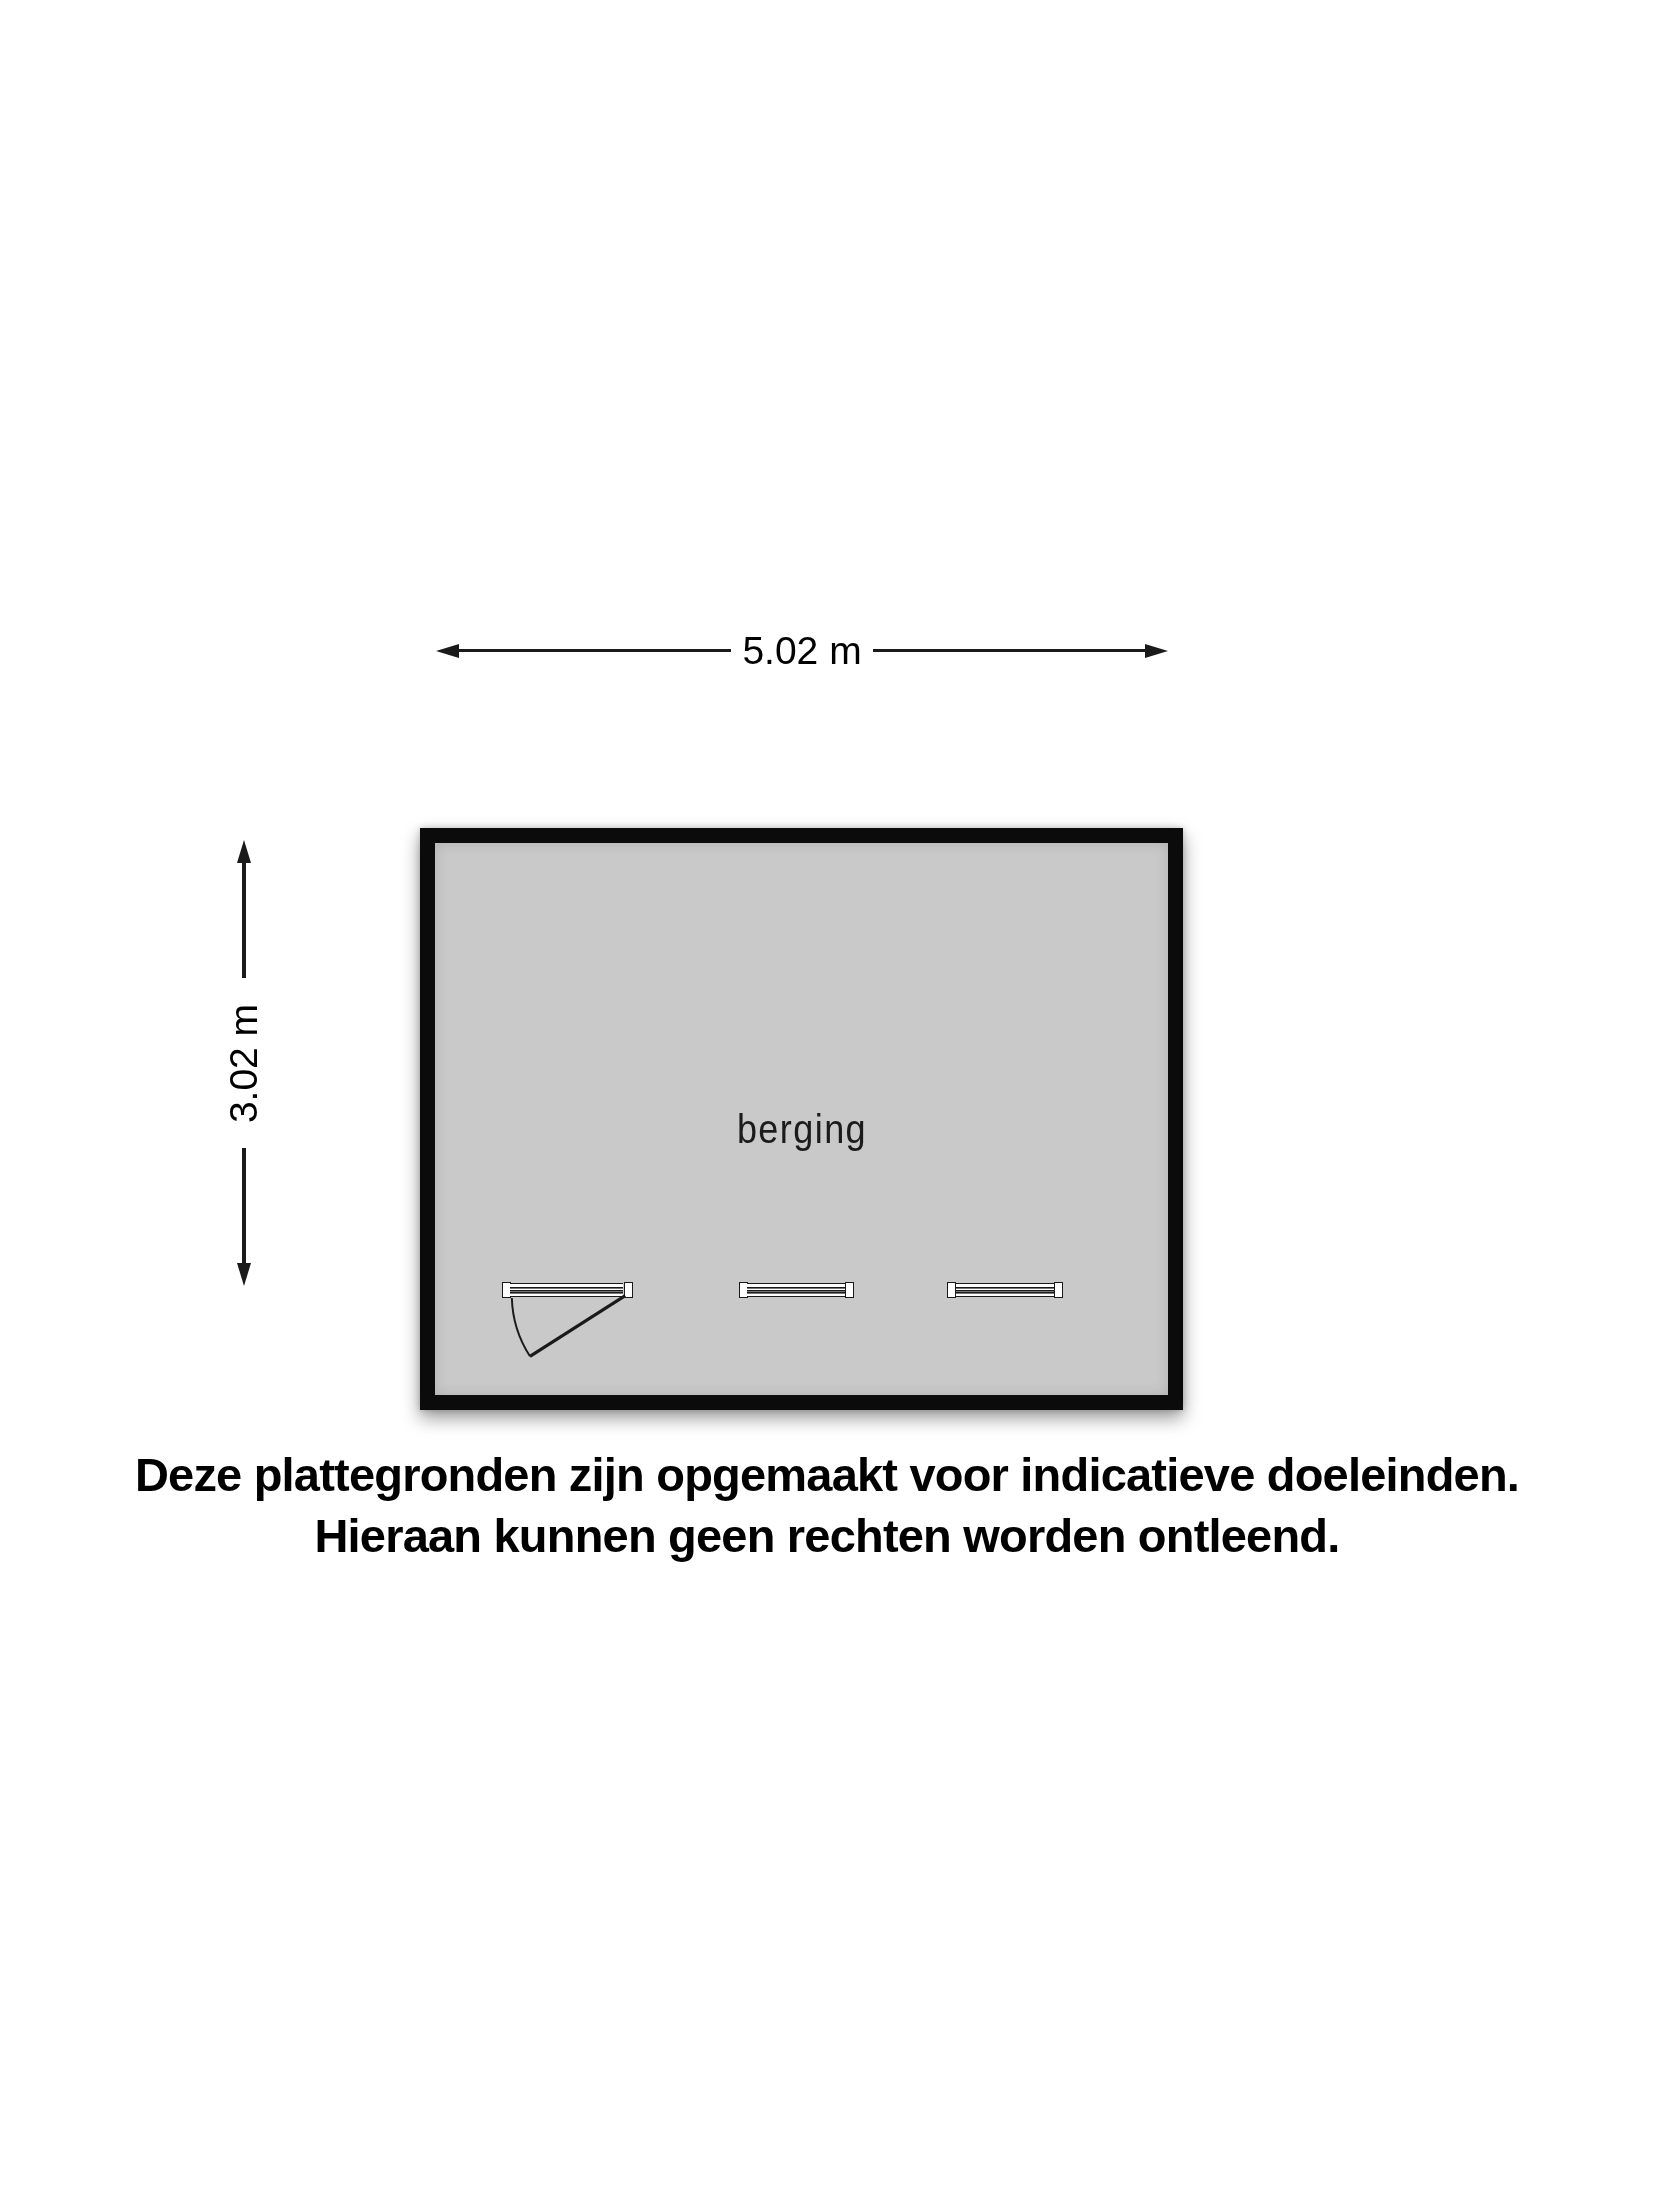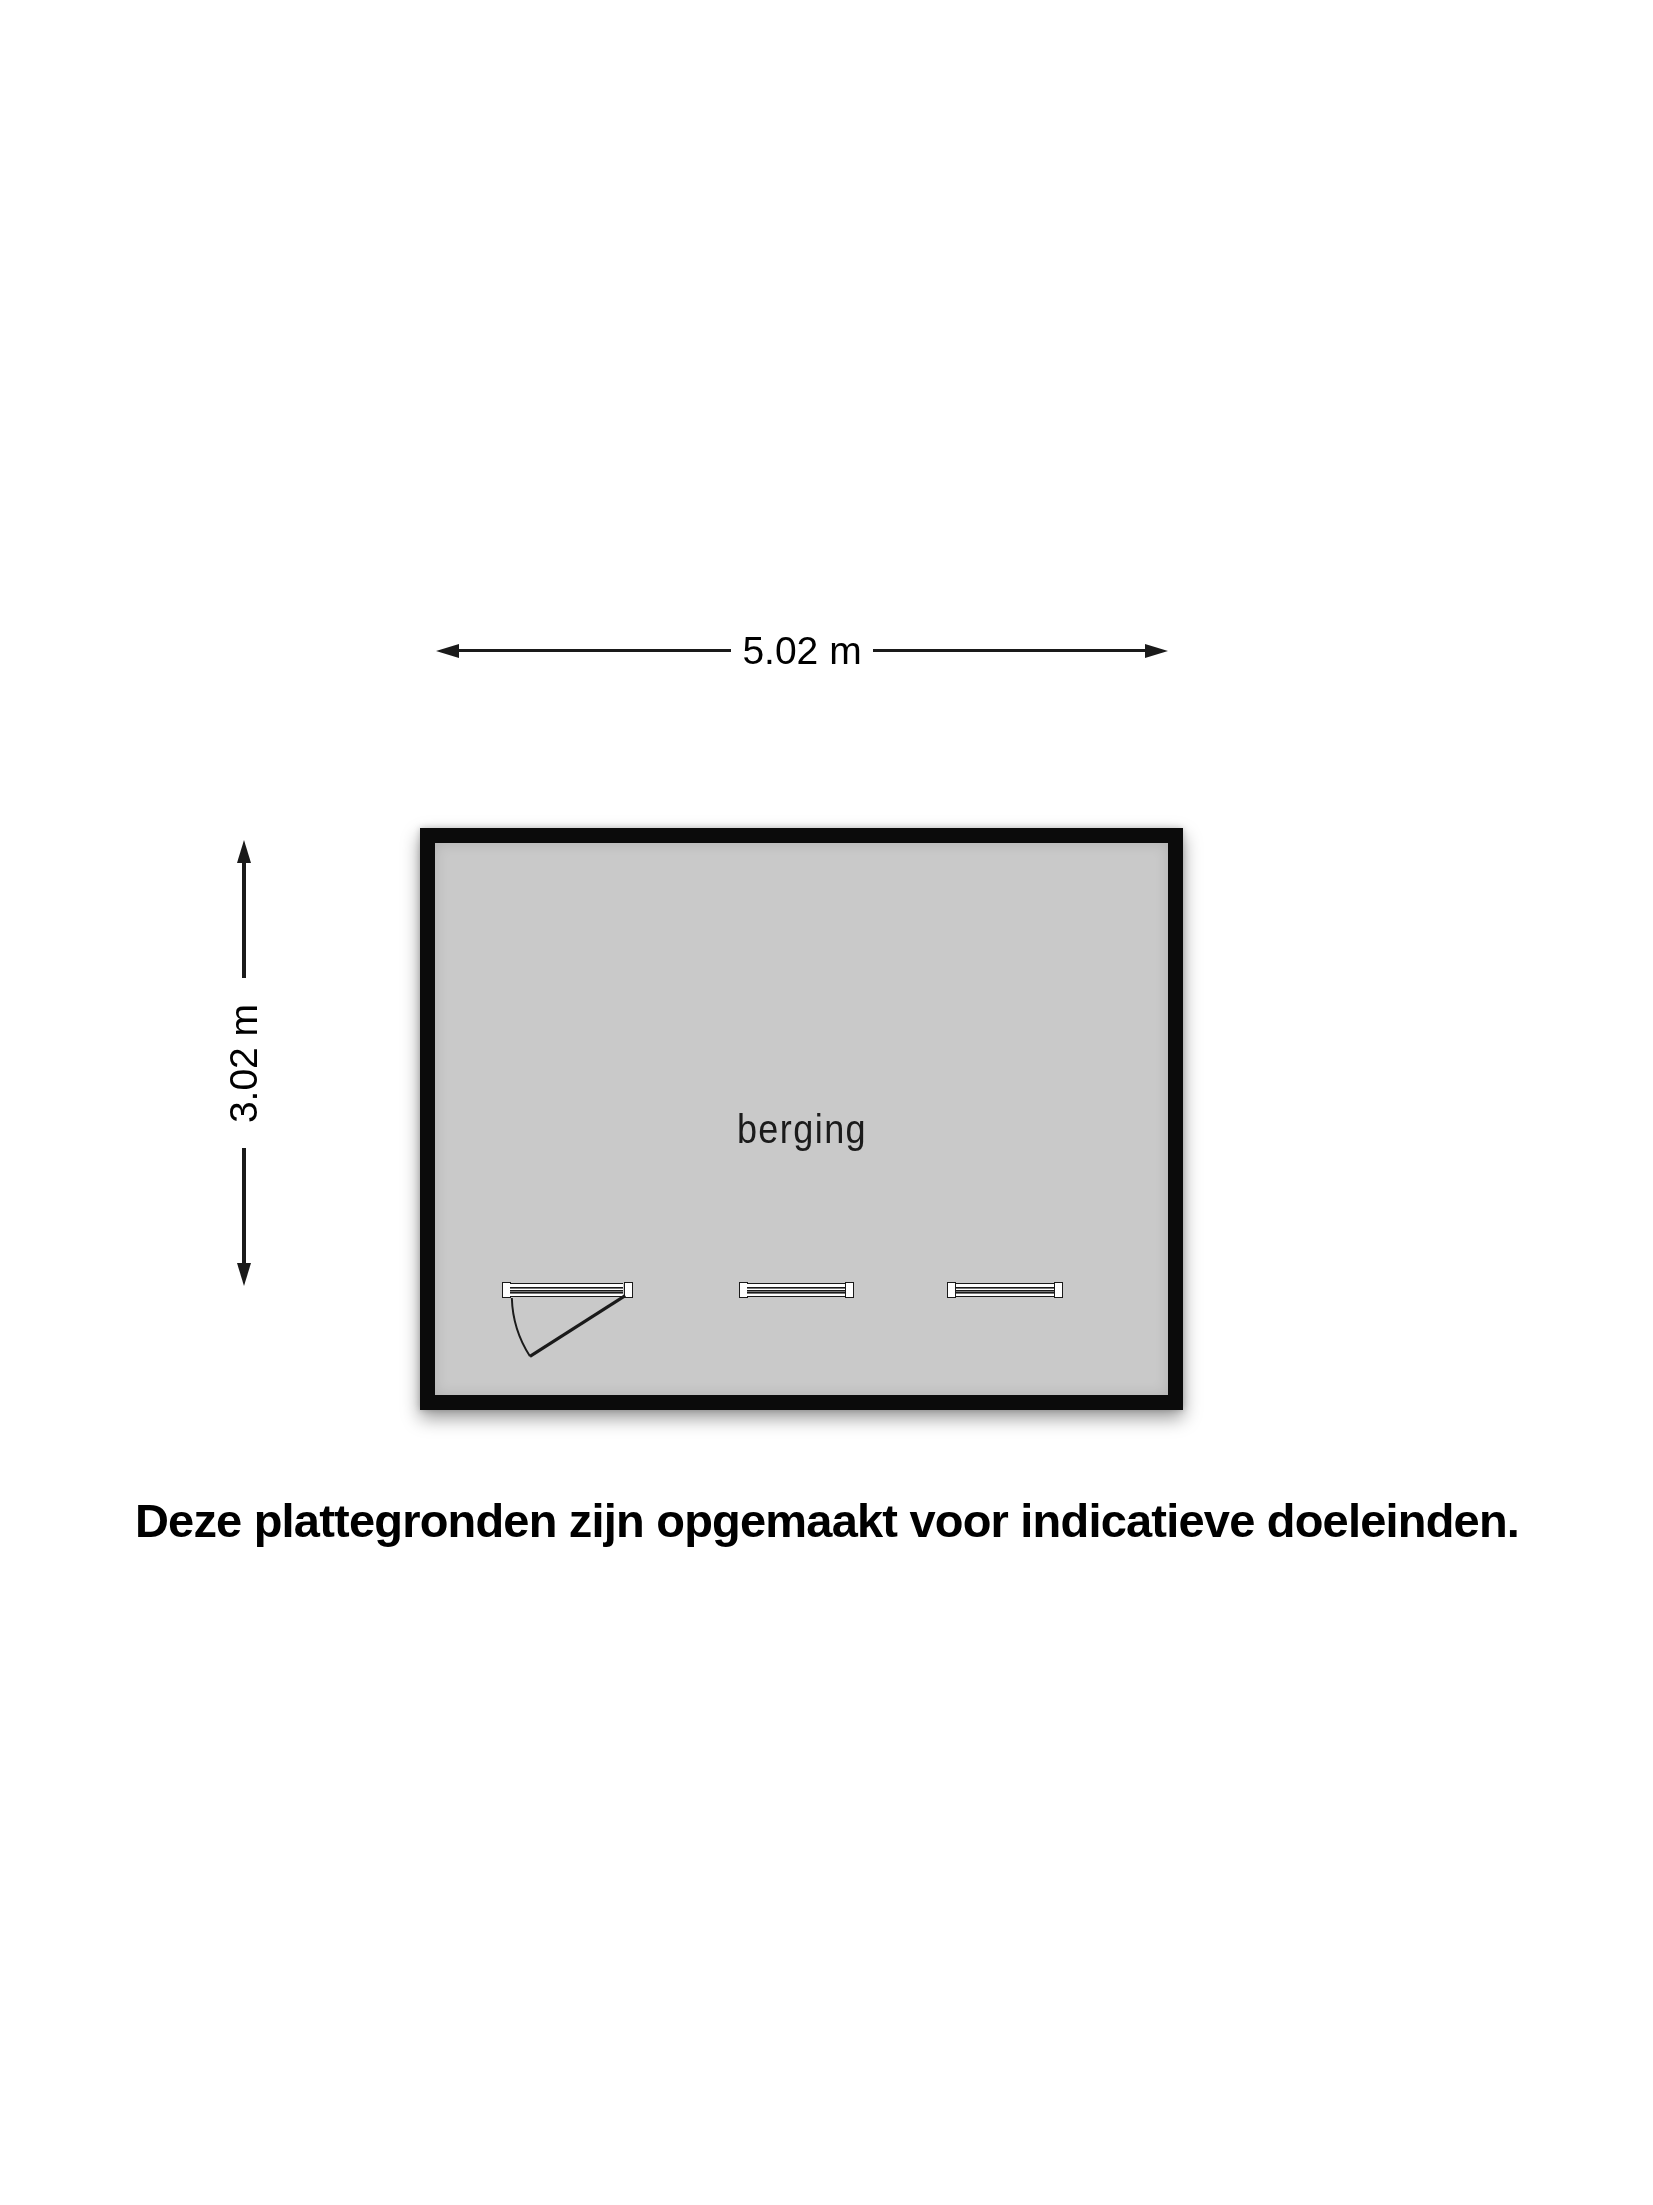--- a/index.html
+++ b/index.html
@@ -155,21 +155,21 @@
     top: 1444px;
     left: 0;
     width: 100%;
     text-align: center;
     font-weight: bold;
     font-size: 47px;
     line-height: 61px;
     letter-spacing: -0.8px;
     color: var(--text, #000000);
   }
-  .disclaimer div { white-space: nowrap; margin-top: 46px; }
+  .disclaimer div { white-space: nowrap; }
 </style>
 </head>
 <body>
 
 <div>
 
   <div class="dim-h">
     <span class="ah ah-left"></span>
     <span class="dline"></span>
     <span class="dlabel">5.02 m</span>
@@ -204,16 +204,17 @@
   <div class="opening-panel" style="left:956px;width:98px;"></div>
   <div class="jamb" style="left:1054px;"></div>
 
   <svg class="door-swing" viewBox="600 1620 280 160">
     <path class="arc" d="M 649 1648 A 144 144 0 0 0 672 1722"></path>
     <path class="leaf" d="M 793 1645 L 672 1722"></path>
   </svg>
 
   <div class="disclaimer">
     <div>Deze plattegronden zijn opgemaakt voor indicatieve doeleinden.</div>
+    <div>Hieraan kunnen geen rechten worden ontleend.</div>
   </div>
 
 </div>
 
 
 </body></html>

